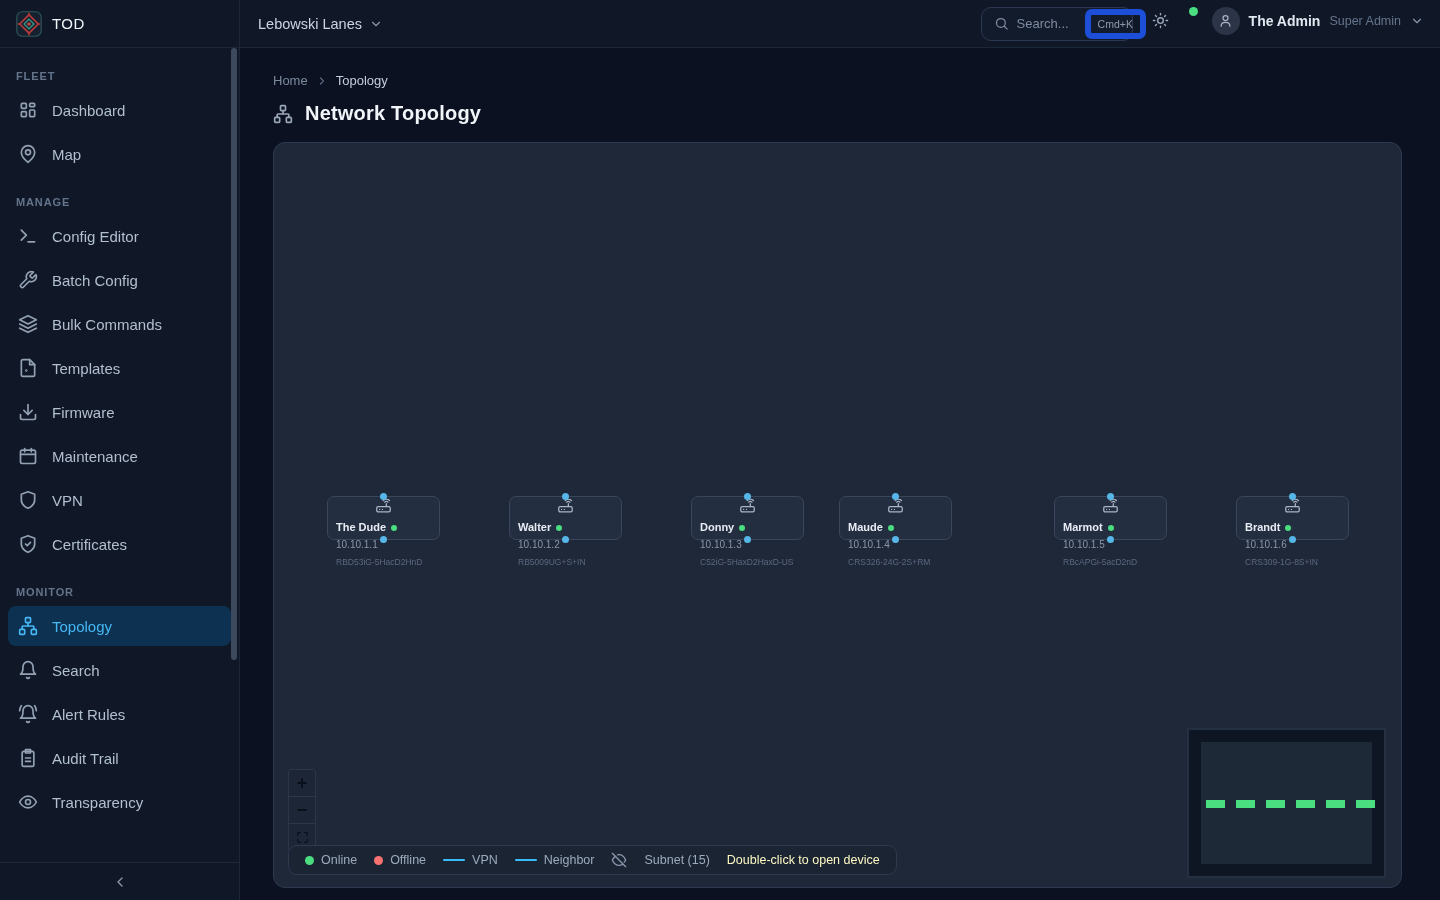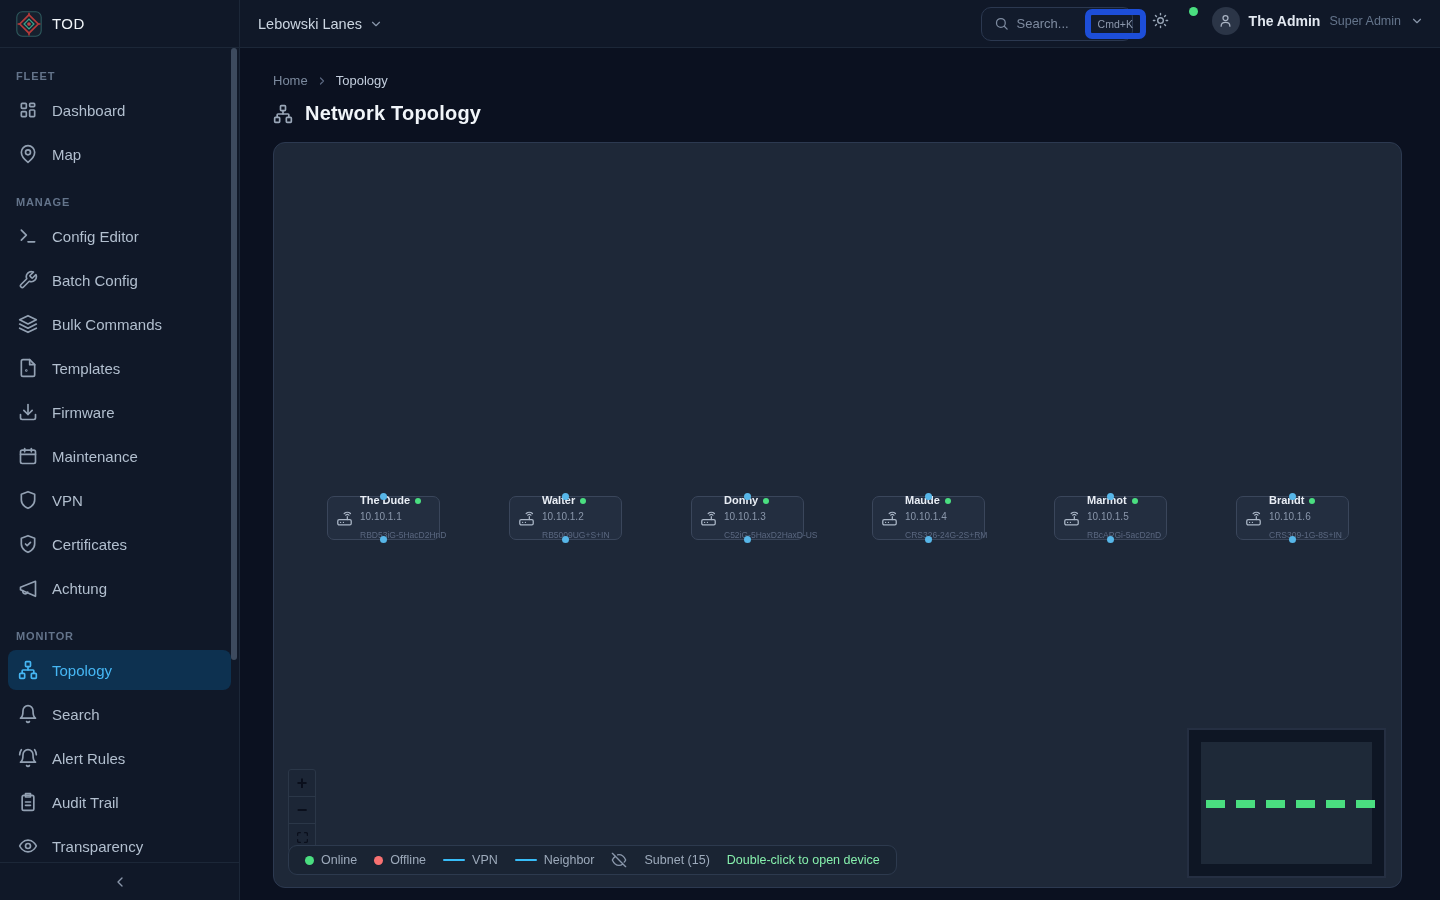--- a/index.html
+++ b/index.html
@@ -56,45 +56,45 @@
   .crumb-home { color:#7c8a9e; cursor:pointer; }
   .crumb-sep svg { width:12px; height:12px; stroke:#5b6880; display:block; }
   .crumb-current { color:#c3cedd; }
   .page-title-row { display:flex; align-items:center; gap:12px; margin-bottom:17px; }
   .page-title-row .title-icon svg { width:20px; height:20px; stroke:#9aa7b8; display:block; }
   .page-title { font-size:20px; font-weight:700; color:#f1f5f9; letter-spacing:.01em; }
 
   
   .canvas { position:relative; width:1129px; height:746px; background:#1e2838; border:1px solid #2c3950; border-radius:12px; overflow:hidden; }
 
-  .node { position:absolute; top:353px; width:113px; height:44px; background:#232e40; border:1px solid #3a465b; border-radius:7px; display:flex; align-items:center; padding:0 8px; gap:7px; cursor:pointer; }
+  .node { position:absolute; top:353px; width:113px; height:44px; background:#232e40; border:1px solid #3a465b; border-radius:7px; display:flex; align-items:center; padding:0 8px; gap:7px; cursor:pointer;flex-direction:column; }
   .node-icon svg { width:17px; height:17px; stroke:#aab6c6; display:block; }
   .node-text { line-height:1.25; min-width:0; }
   .node-title { display:flex; align-items:center; gap:5px; }
   .node-name { font-size:11px; font-weight:700; color:#e8edf4; white-space:nowrap; }
   .node-status { width:6px; height:6px; border-radius:50%; background:#4ade80; flex:none; }
   .node-ip { font-size:10px; color:#8a97ab; }
   .node-model { font-size:8.5px; color:#5b6880; white-space:nowrap; }
   .handle { position:absolute; left:50%; margin-left:-3.5px; width:7px; height:7px; border-radius:50%; background:#57b6e8; }
   .handle.top { top:-4px; } .handle.bottom { bottom:-4px; }
-  .n0{left:53px;} .n1{left:235px;} .n2{left:417px;} .n3{left:598px;} .n4{left:780px;} .n5{left:962px;}
+  .n0{left:53px;} .n1{left:235px;} .n2{left:417px;} .n3{left:565px;} .n4{left:780px;} .n5{left:962px;}
 
   .controls { position:absolute; left:14px; top:626px; width:28px; display:flex; flex-direction:column; background:#1c2636; border:1px solid #2b3748; border-radius:3px; }
   .ctrl-btn { height:27px; display:flex; align-items:center; justify-content:center; color:#0a0f1c; font-size:18px; font-weight:700; cursor:pointer; border-bottom:1px solid #2b3748; }
   .ctrl-btn:last-child { border-bottom:0; }
   .ctrl-btn svg { width:13px; height:13px; stroke:#0a0f1c; }
 
   .legend { position:absolute; left:14px; top:702px; height:30px; display:flex; align-items:center; gap:17px; padding:0 16px; background:#1a2433; border:1px solid #2d3a4e; border-radius:9px; font-size:12.5px; color:#9daabb; }
   .legend-item { display:flex; align-items:center; gap:7px; white-space:nowrap; }
   .dot { width:9px; height:9px; border-radius:50%; }
   .dot.online { background:#4ade80; } .dot.offline { background:#f87171; }
   .line-swatch { width:22px; height:2.5px; background:#38bdf8; border-radius:2px; }
   .legend-eye { display:flex; align-items:center; cursor:pointer; }
   .legend-eye svg { width:16px; height:16px; stroke:#8a97ab; }
-  .legend-hint { color:#86efac; }
+  .legend-hint { color:#fef9c3; }
 
   .minimap { position:absolute; left:913px; top:585px; width:199px; height:150px; background:#0e1624; border:2px solid #252f42; cursor:pointer; }
   .minimap-viewport { position:absolute; left:12px; top:12px; right:12px; bottom:12px; background:#1e2938; }
   .mini-node { position:absolute; top:70px; width:19px; height:8px; background:#4ade80; }
   .m0{left:17px;} .m1{left:47px;} .m2{left:77px;} .m3{left:107px;} .m4{left:137px;} .m5{left:167px;}
 </style>
 </head>
 <body>
 
 <div class="app">
@@ -247,29 +247,20 @@
         </div>
         <div class="nav-item">
           <span class="nav-icon">
               <svg viewBox="0 0 24 24" fill="none" stroke-width="2" stroke-linecap="round" stroke-linejoin="round">
                 <path d="M12 22s8-3 8-10V5l-8-3-8 3v7c0 7 8 10 8 10z"></path>
                 <polyline points="9 12 11 14 15 10"></polyline>
               </svg>
             </span>
           <span class="nav-label">Certificates</span>
         </div>
-        <div class="nav-item">
-          <span class="nav-icon">
-              <svg viewBox="0 0 24 24" fill="none" stroke-width="2" stroke-linecap="round" stroke-linejoin="round">
-                <path d="m3 11 18-7v18L3 14v-3z"></path>
-                <path d="M11.6 16.8a3 3 0 1 1-5.8-1.6"></path>
-              </svg>
-            </span>
-          <span class="nav-label">Achtung</span>
-        </div>
 
         <div class="nav-section-label">MONITOR</div>
 
         <div class="nav-item active">
           <span class="nav-icon">
               <svg viewBox="0 0 24 24" fill="none" stroke-width="2" stroke-linecap="round" stroke-linejoin="round">
                 <rect x="16" y="16" width="6" height="6" rx="1"></rect>
                 <rect x="2" y="16" width="6" height="6" rx="1"></rect>
                 <rect x="9" y="2" width="6" height="6" rx="1"></rect>
                 <path d="M5 16v-3a1 1 0 0 1 1-1h12a1 1 0 0 1 1 1v3"></path>

